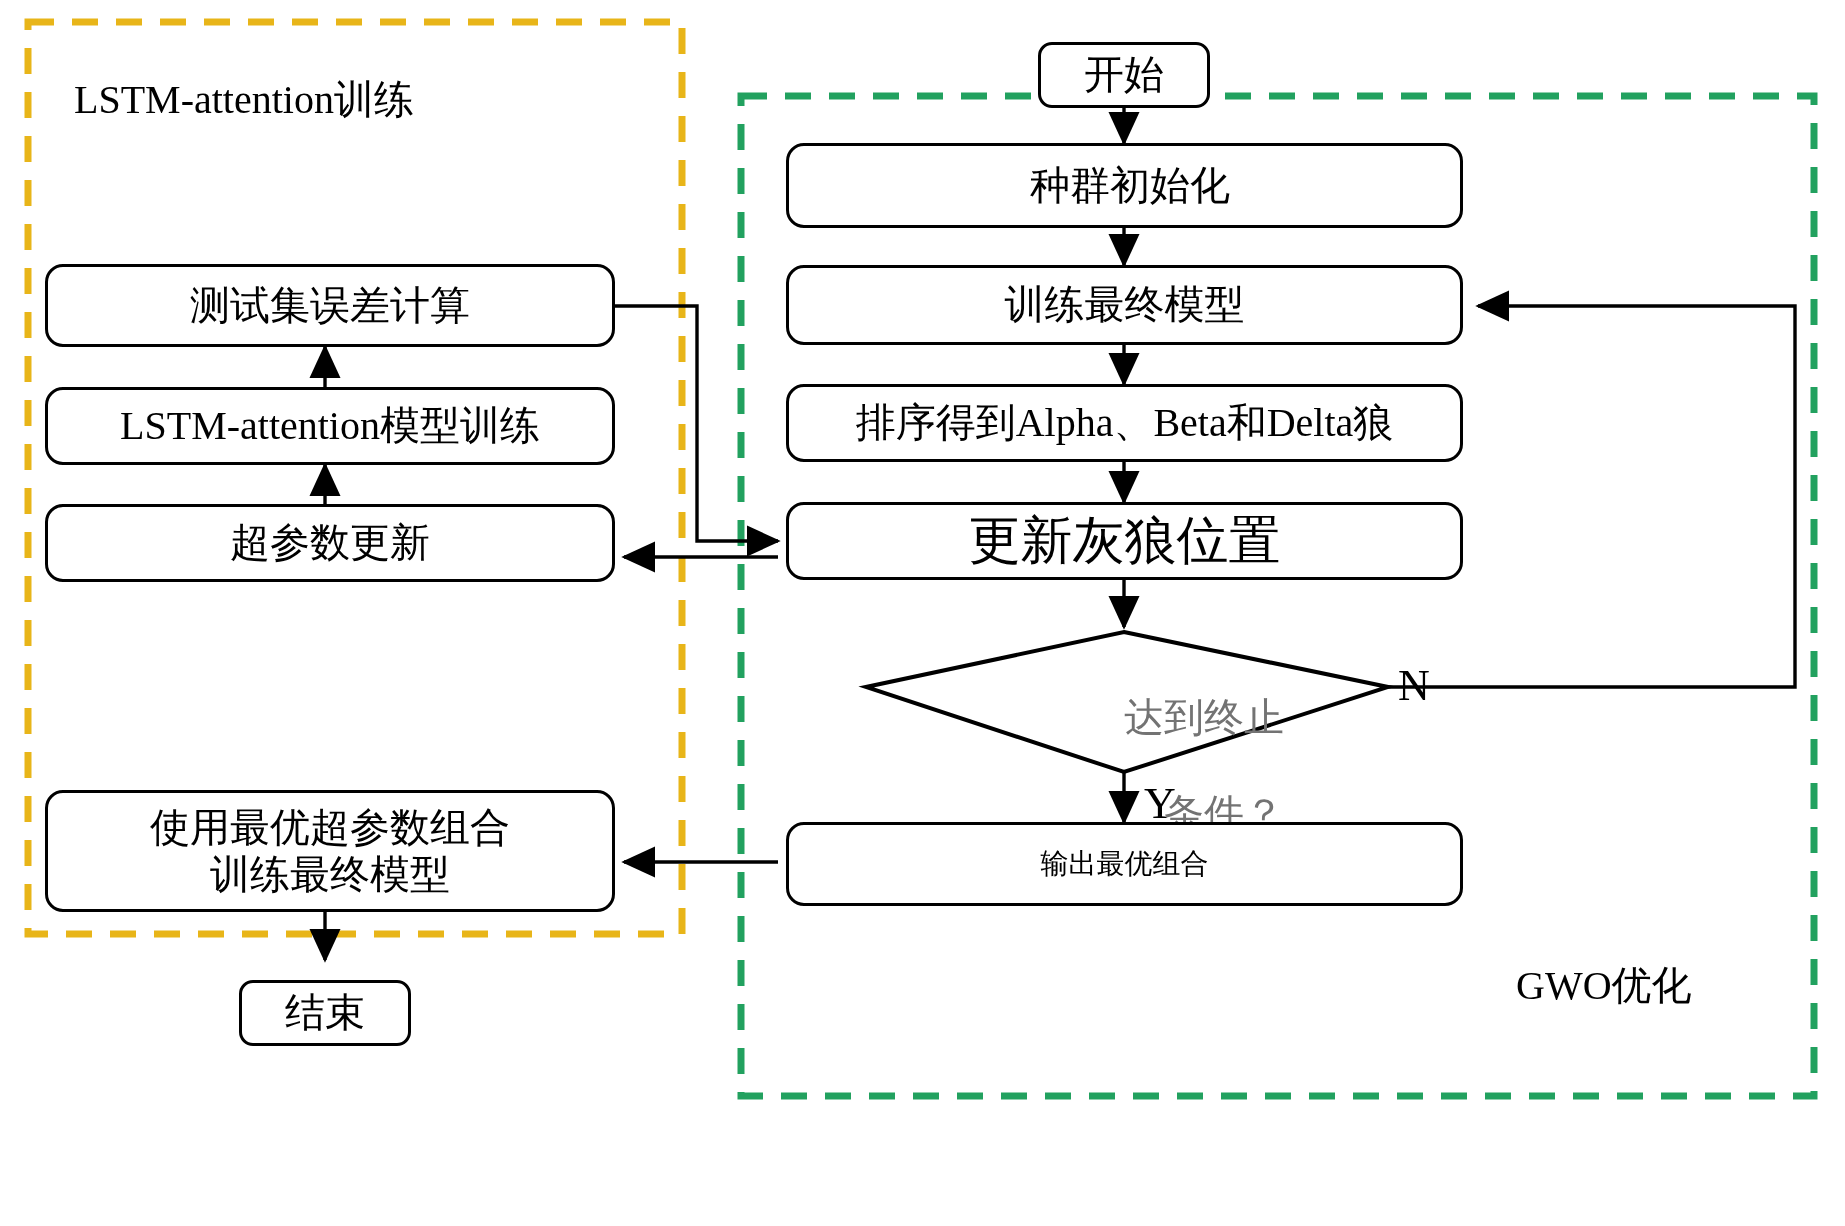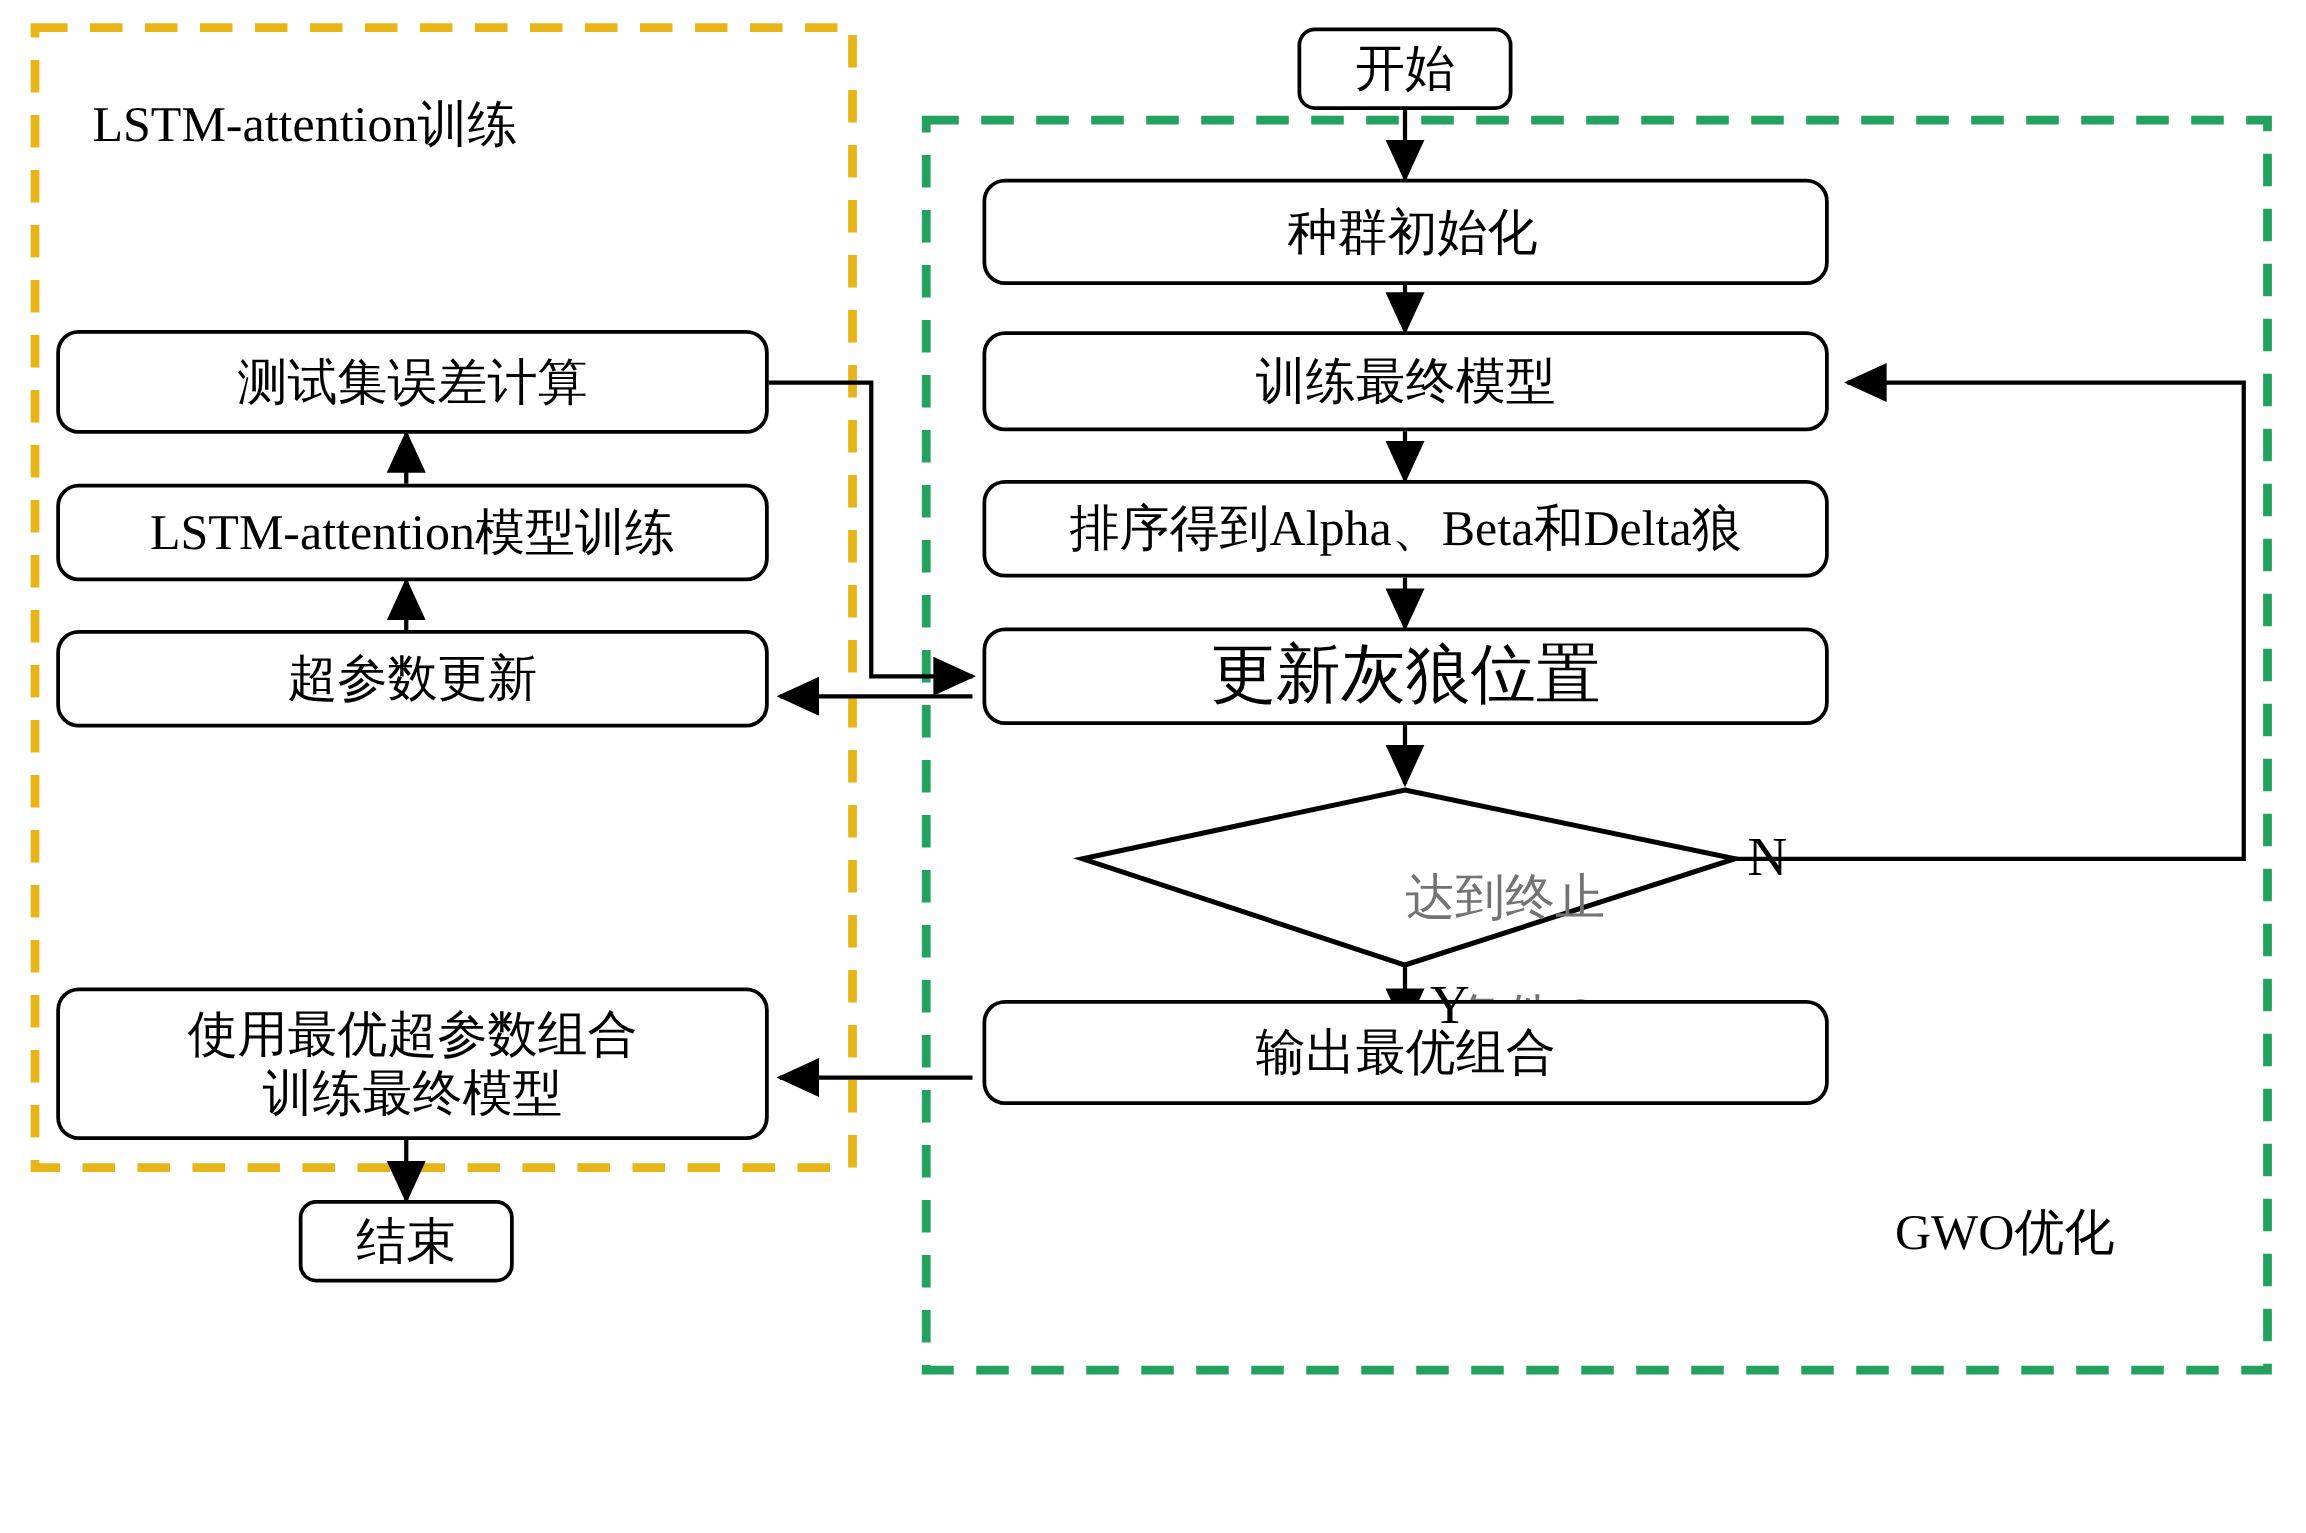--- a/index.html
+++ b/index.html
@@ -29,21 +29,21 @@
     background: #ffffff;
     display: flex;
     align-items: center;
     justify-content: center;
     text-align: center;
     color: #000000;
     font-family: "Liberation Serif", "DejaVu Serif", serif;
     line-height: 1.18;
   }
   .rounded   { border-radius: 18px; }
-  .terminal  { border-radius: 14px; }
+  .terminal  { border-radius: 14px; margin-top: 20px; }
   .grp-label {
     position: absolute;
     color: #000000;
     font-family: "Liberation Serif", "DejaVu Serif", serif;
     white-space: nowrap;
   }
   .edge-label {
     position: absolute;
     color: #000000;
     font-family: "Liberation Serif", "DejaVu Serif", serif;
@@ -126,21 +126,21 @@
 
   <div class="node rounded" style="left:786px; top:502px; width:677px; height:78px; font-size:52px;">
     <span>更新灰狼位置</span>
   </div>
 
   <div class="diamond-text" style="left:964px; top:646px; width:320px; font-size:40px;">
     <div>达到终止</div>
     <div>条件？</div>
   </div>
 
-  <div class="node rounded" style="left:786px; top:800px; width:677px; height:84px; font-size:40px;">
+  <div class="node rounded" style="left:786px; top:822px; width:677px; height:84px; font-size:28px;">
     <span>输出最优组合</span>
   </div>
 
   <div class="node rounded" style="left:45px; top:264px; width:570px; height:83px; font-size:40px;">
     <span>测试集误差计算</span>
   </div>
 
   <div class="node rounded" style="left:45px; top:387px; width:570px; height:78px; font-size:40px;">
     <span>LSTM-attention模型训练</span>
   </div>

